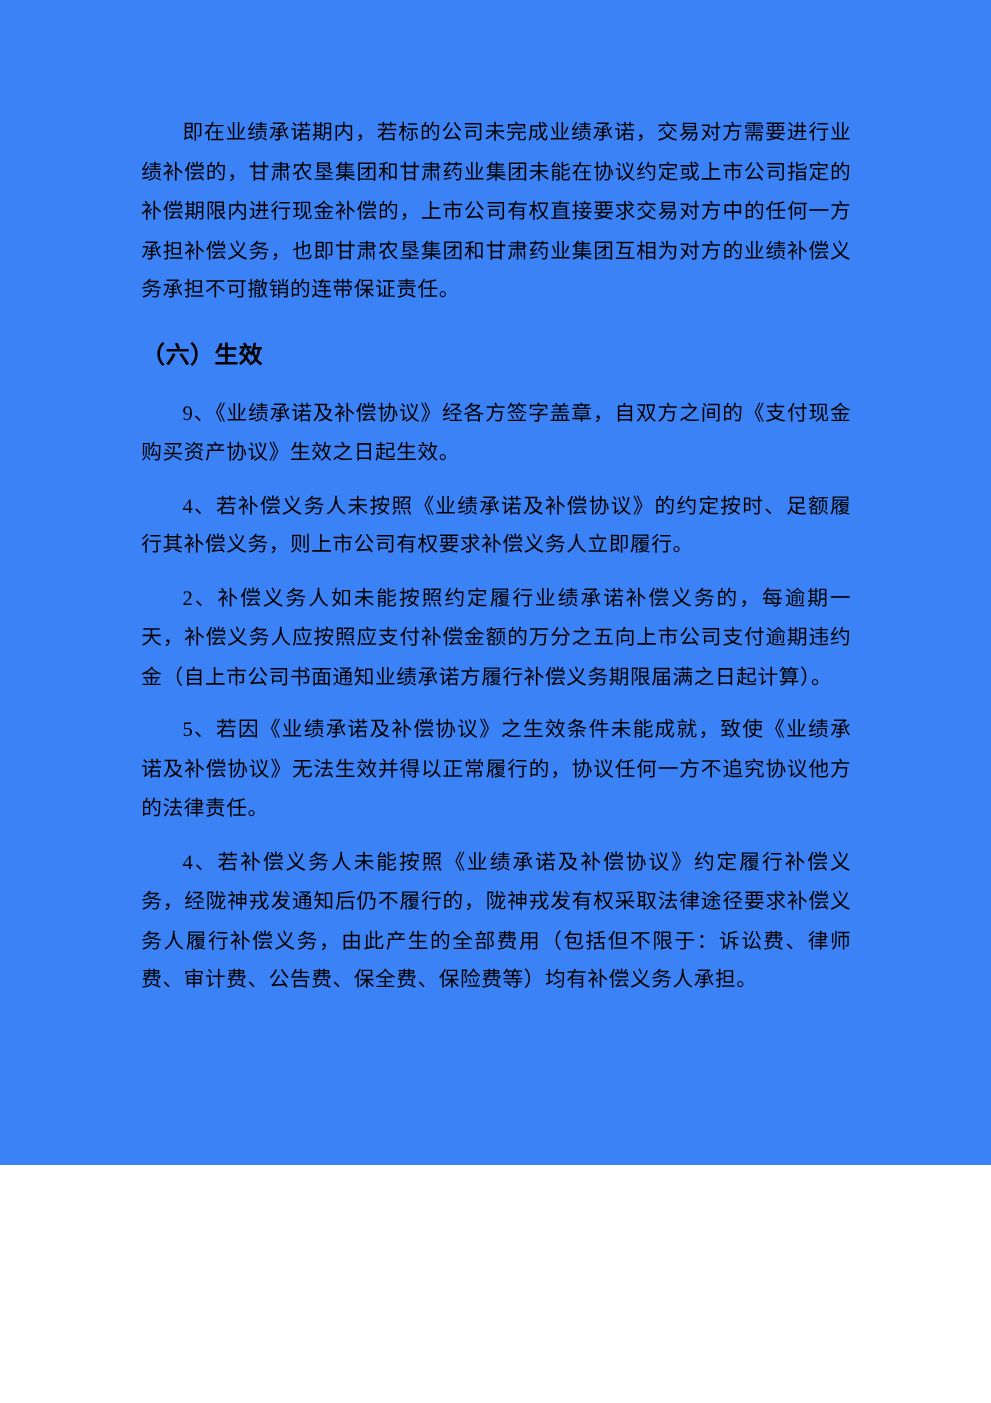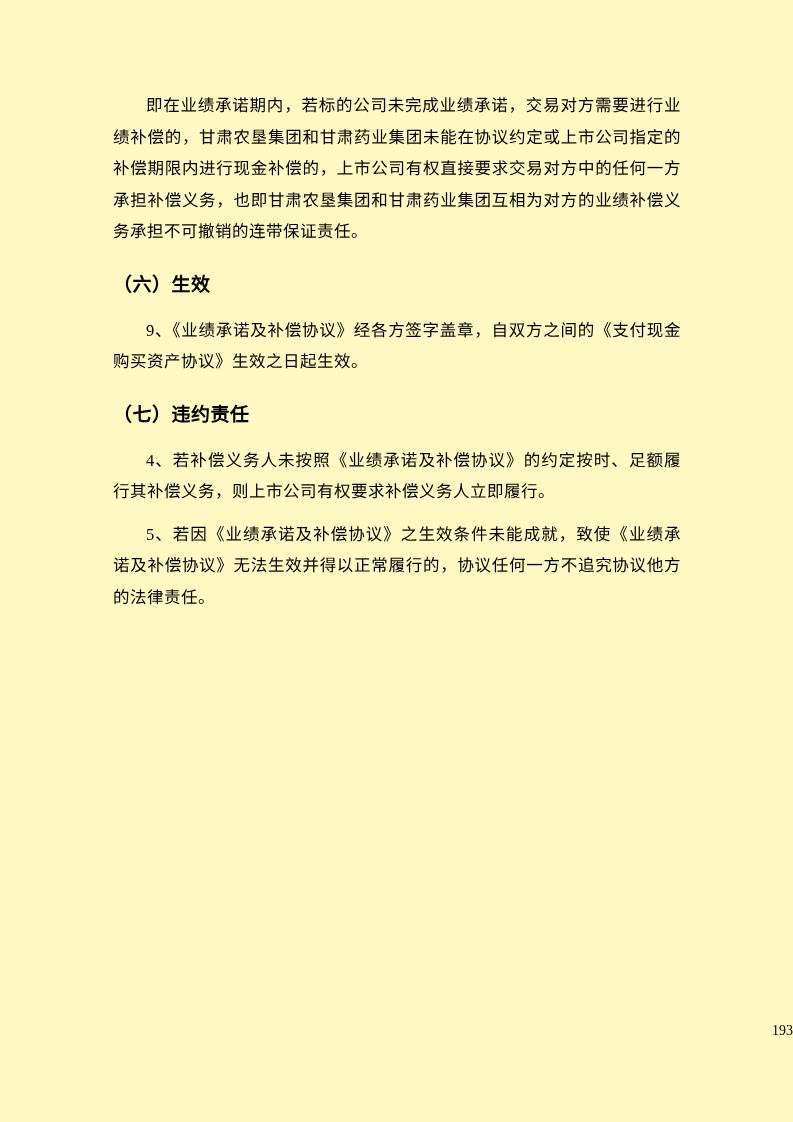--- a/index.html
+++ b/index.html
@@ -3,22 +3,22 @@
 <meta charset="utf-8">
 <style>
   html, body {
     margin: 0;
     padding: 0;
     background: #ffffff;
   }
   .page {
     position: relative;
     width: 793px;
-    height: 1122px;
-    background: #fef9c3;
+    height: 932px;
+    background: #3b82f6;
     overflow: hidden;
     font-family: "Liberation Serif", "DejaVu Serif", serif;
     color: #000000;
     box-sizing: border-box;
   }
   .content {
     position: absolute;
     top: 90px;
     left: 113px;
     width: 568px;
@@ -57,24 +57,25 @@
 <div class="page">
   <div class="content">
 
     <p class="body-para">即在业绩承诺期内，若标的公司未完成业绩承诺，交易对方需要进行业绩补偿的，甘肃农垦集团和甘肃药业集团未能在协议约定或上市公司指定的补偿期限内进行现金补偿的，上市公司有权直接要求交易对方中的任何一方承担补偿义务，也即甘肃农垦集团和甘肃药业集团互相为对方的业绩补偿义务承担不可撤销的连带保证责任。</p>
 
     <h2 class="section-heading">（六）生效</h2>
 
     <p class="body-para">9、《业绩承诺及补偿协议》经各方签字盖章，自双方之间的《支付现金购买资产协议》生效之日起生效。</p>
 
 
-    <h2 class="section-heading">（七）违约责任</h2>
 
     <p class="body-para">4、若补偿义务人未按照《业绩承诺及补偿协议》的约定按时、足额履行其补偿义务，则上市公司有权要求补偿义务人立即履行。</p>
 
+    <p class="body-para">2、补偿义务人如未能按照约定履行业绩承诺补偿义务的，每逾期一天，补偿义务人应按照应支付补偿金额的万分之五向上市公司支付逾期违约金（自上市公司书面通知业绩承诺方履行补偿义务期限届满之日起计算）。</p>
 
     <p class="body-para">5、若因《业绩承诺及补偿协议》之生效条件未能成就，致使《业绩承诺及补偿协议》无法生效并得以正常履行的，协议任何一方不追究协议他方的法律责任。</p>
 
+    <p class="body-para">4、若补偿义务人未能按照《业绩承诺及补偿协议》约定履行补偿义务，经陇神戎发通知后仍不履行的，陇神戎发有权采取法律途径要求补偿义务人履行补偿义务，由此产生的全部费用（包括但不限于：诉讼费、律师费、审计费、公告费、保全费、保险费等）均有补偿义务人承担。</p>
 
   </div>
 
   <div class="page-number">193</div>
 </div>
 
 </body></html>

